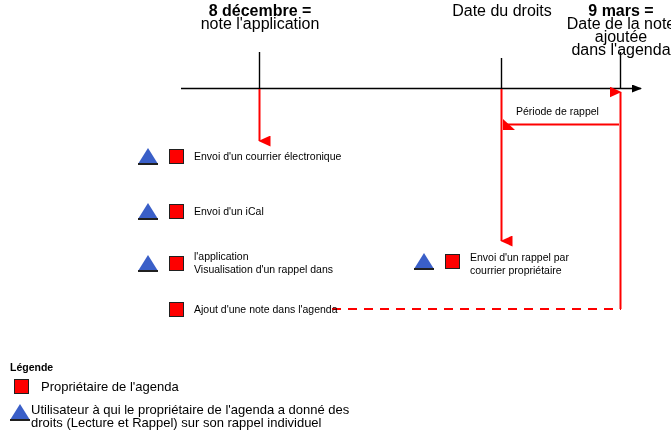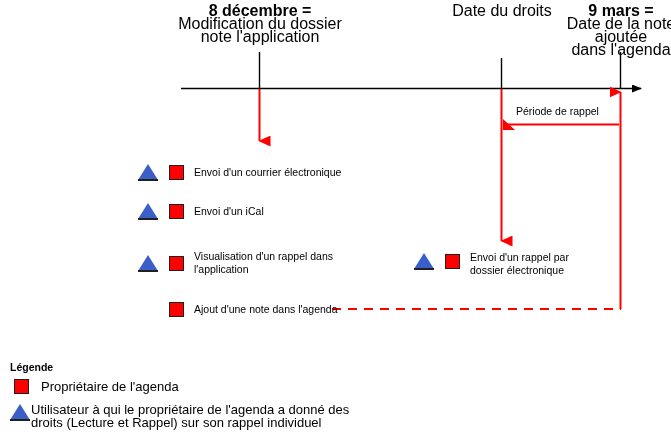--- a/index.html
+++ b/index.html
@@ -115,74 +115,73 @@
 
   <line x1="620.5" y1="309" x2="620.5" y2="92" stroke="#fe0000" stroke-width="2" marker-end="url(#arrow-red-up)"></line>
 
   <line x1="619" y1="124.5" x2="504" y2="124.5" stroke="#fe0000" stroke-width="2" marker-end="url(#arrow-red-left)"></line>
 
   <line x1="332" y1="309" x2="621" y2="309" stroke="#fe0000" stroke-width="2.2" stroke-dasharray="9 7"></line>
 </svg>
 
 <div class="abs date-caption" style="left:171px; top:4px; width:178px;">
   <div class="date-name">8 décembre =</div>
-  <div>Modification du dossier</div>
   <div>note l'application</div>
 </div>
 
 <div class="abs date-caption" style="left:437px; top:4px; width:130px;">
   <div>Date du droits</div>
 </div>
 
 <div class="abs date-caption" style="left:547px; top:4px; width:148px;">
   <div class="date-name">9 mars =</div>
   <div>Date de la note ajoutée</div>
   <div>dans l'agenda</div>
 </div>
 
 <div class="abs period-label" style="left:516px; top:105px;">Période de rappel</div>
 
-<div class="abs" style="left:138px; top:164px;">
+<div class="abs" style="left:138px; top:148px;">
   <div class="icon-triangle abs" style="left:0px; top:0px;"></div>
   <div class="icon-square abs" style="left:31px; top:1px;"></div>
   <div class="row-label abs" style="left:56px; top:2px; width:230px;">
     <div>Envoi d'un courrier électronique</div>
   </div>
 </div>
 
 <div class="abs" style="left:138px; top:203px;text-decoration:underline;">
   <div class="icon-triangle abs" style="left:0px; top:0px;"></div>
   <div class="icon-square abs" style="left:31px; top:1px;"></div>
   <div class="row-label abs" style="left:56px; top:2px; width:230px;">
     <div>Envoi d'un iCal</div>
   </div>
 </div>
 
 <div class="abs" style="left:138px; top:252px;">
   <div class="icon-triangle abs" style="left:0px; top:3px;"></div>
   <div class="icon-square abs" style="left:31px; top:4px;"></div>
   <div class="row-label abs" style="left:56px; top:-2px; width:150px;">
+    <div>l'application</div>
     <div>Visualisation d'un rappel dans</div>
-    <div>l'application</div>
   </div>
 </div>
 
 <div class="abs" style="left:138px; top:301px;">
   <div class="icon-square abs" style="left:31px; top:1px;"></div>
   <div class="row-label abs" style="left:56px; top:2px; width:230px;">
     <div>Ajout d'une note dans l'agenda</div>
   </div>
 </div>
 
 <div class="abs" style="left:414px; top:252px;">
   <div class="icon-triangle abs" style="left:0px; top:1px;"></div>
   <div class="icon-square abs" style="left:31px; top:2px;"></div>
   <div class="row-label abs" style="left:56px; top:-1px; width:130px;">
     <div>Envoi d'un rappel par</div>
-    <div>dossier électronique</div>
+    <div>courrier propriétaire</div>
   </div>
 </div>
 
 <div class="abs legend-title" style="left:10px; top:361px;">Légende</div>
 
 <div class="abs" style="left:10px; top:378px;">
   <div class="icon-square abs" style="left:4px; top:1px;"></div>
   <div class="legend-text abs" style="left:31px; top:2px; width:300px;">
     <div>Propriétaire de l'agenda</div>
   </div>

